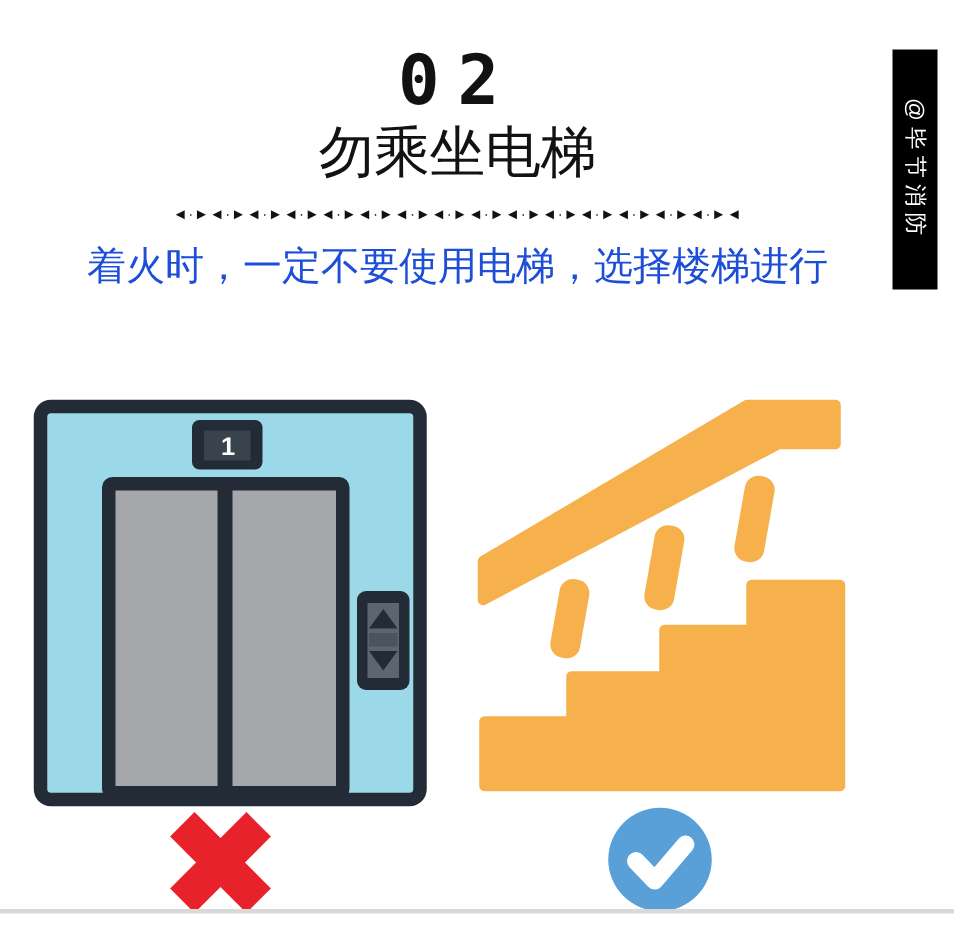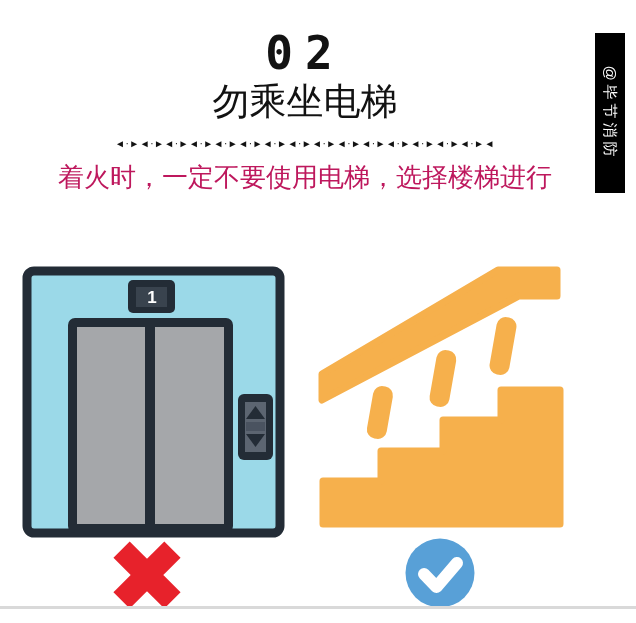--- a/index.html
+++ b/index.html
@@ -18,21 +18,21 @@
     position:absolute;left:0;width:610px;top:83px;margin:0;
     font-size:37px;font-weight:400;line-height:1;color:#121212;
   }
   .divider{
     position:absolute;left:0;width:610px;top:139px;
     font-size:10px;letter-spacing:0.5px;line-height:1;color:#121212;
     white-space:nowrap;overflow:hidden;
   }
   .body-text{
     position:absolute;left:0;width:610px;top:158px;
-    font-size:26px;line-height:38px;color:#be185d;
+    font-size:26px;line-height:38px;color:#1d4ed8;
   }
   .watermark{
     position:absolute;left:595px;top:33px;width:30px;height:160px;
     background:#000;
   }
   .watermark-text{
     position:absolute;left:50%;top:50%;
     transform:translate(-50%,-50%) rotate(90deg);
     white-space:nowrap;color:#fff;font-size:15px;letter-spacing:4px;line-height:1;
   }

